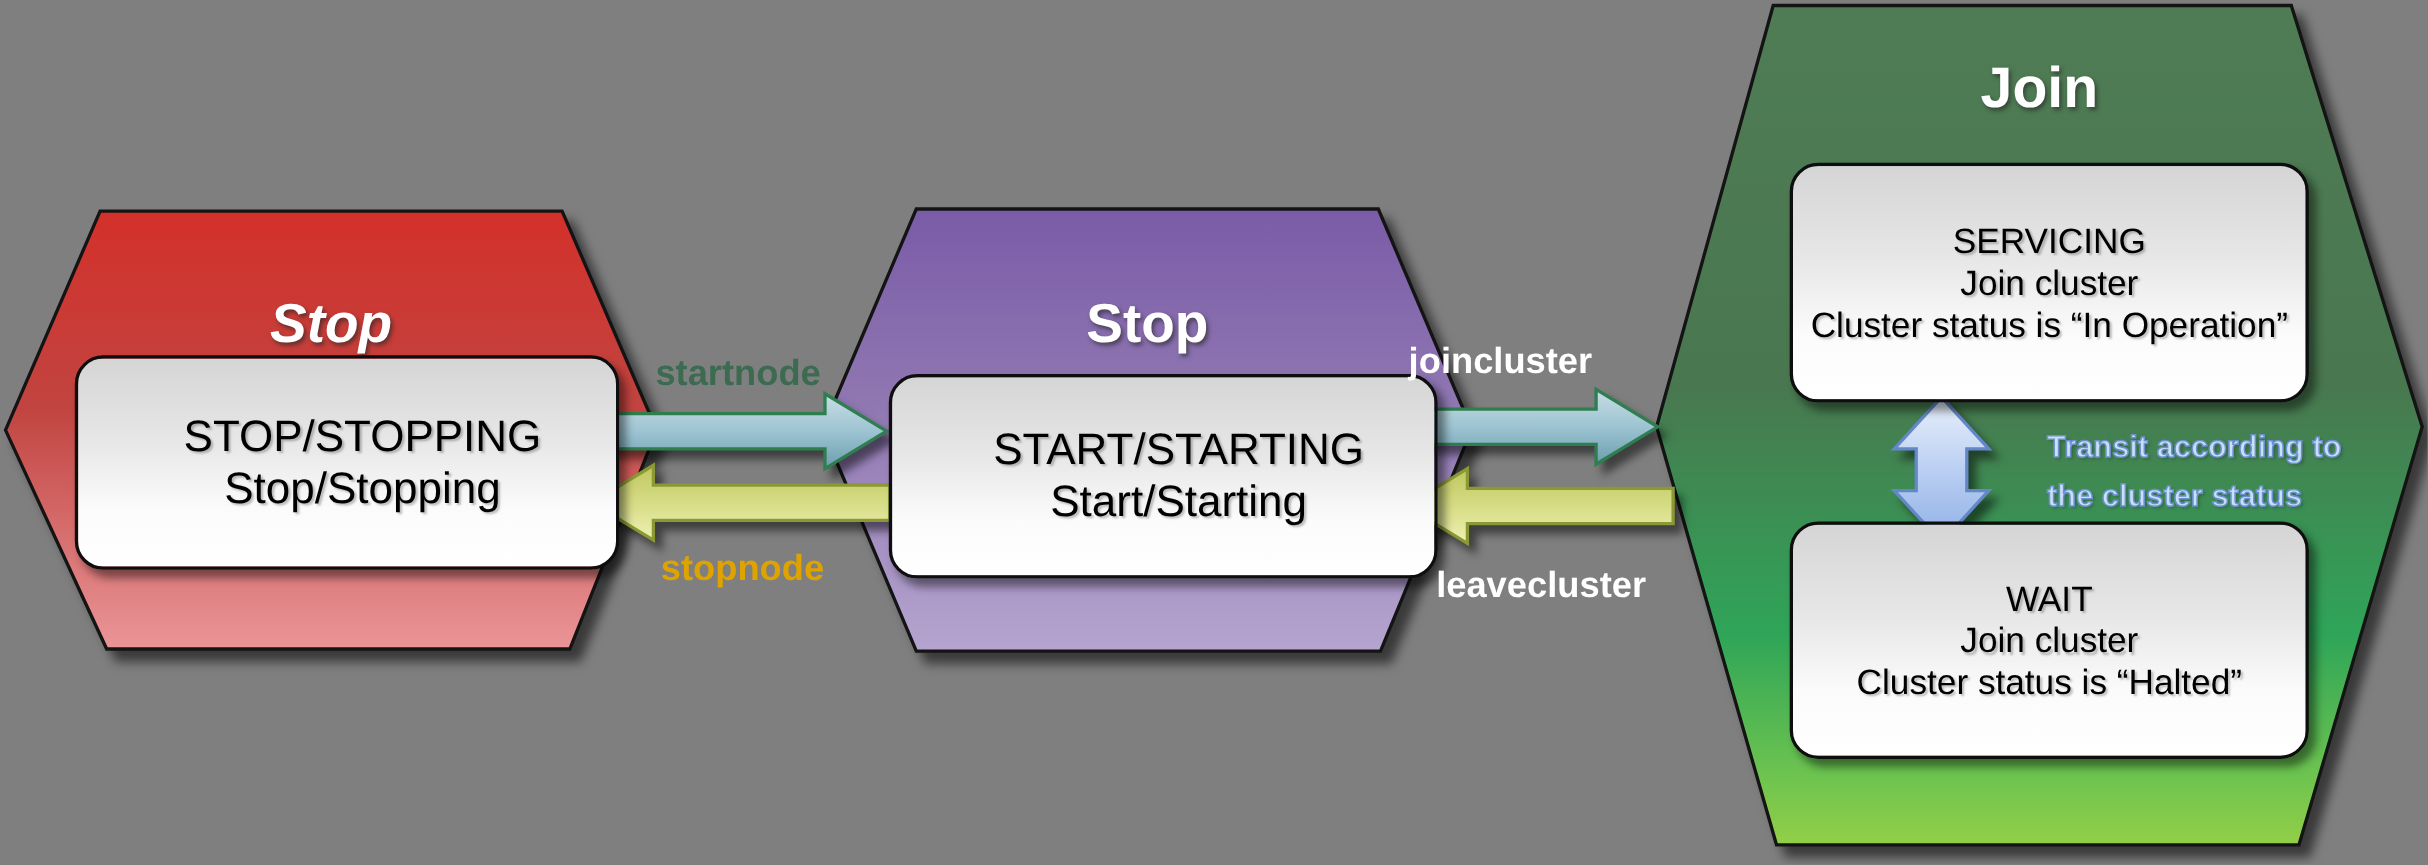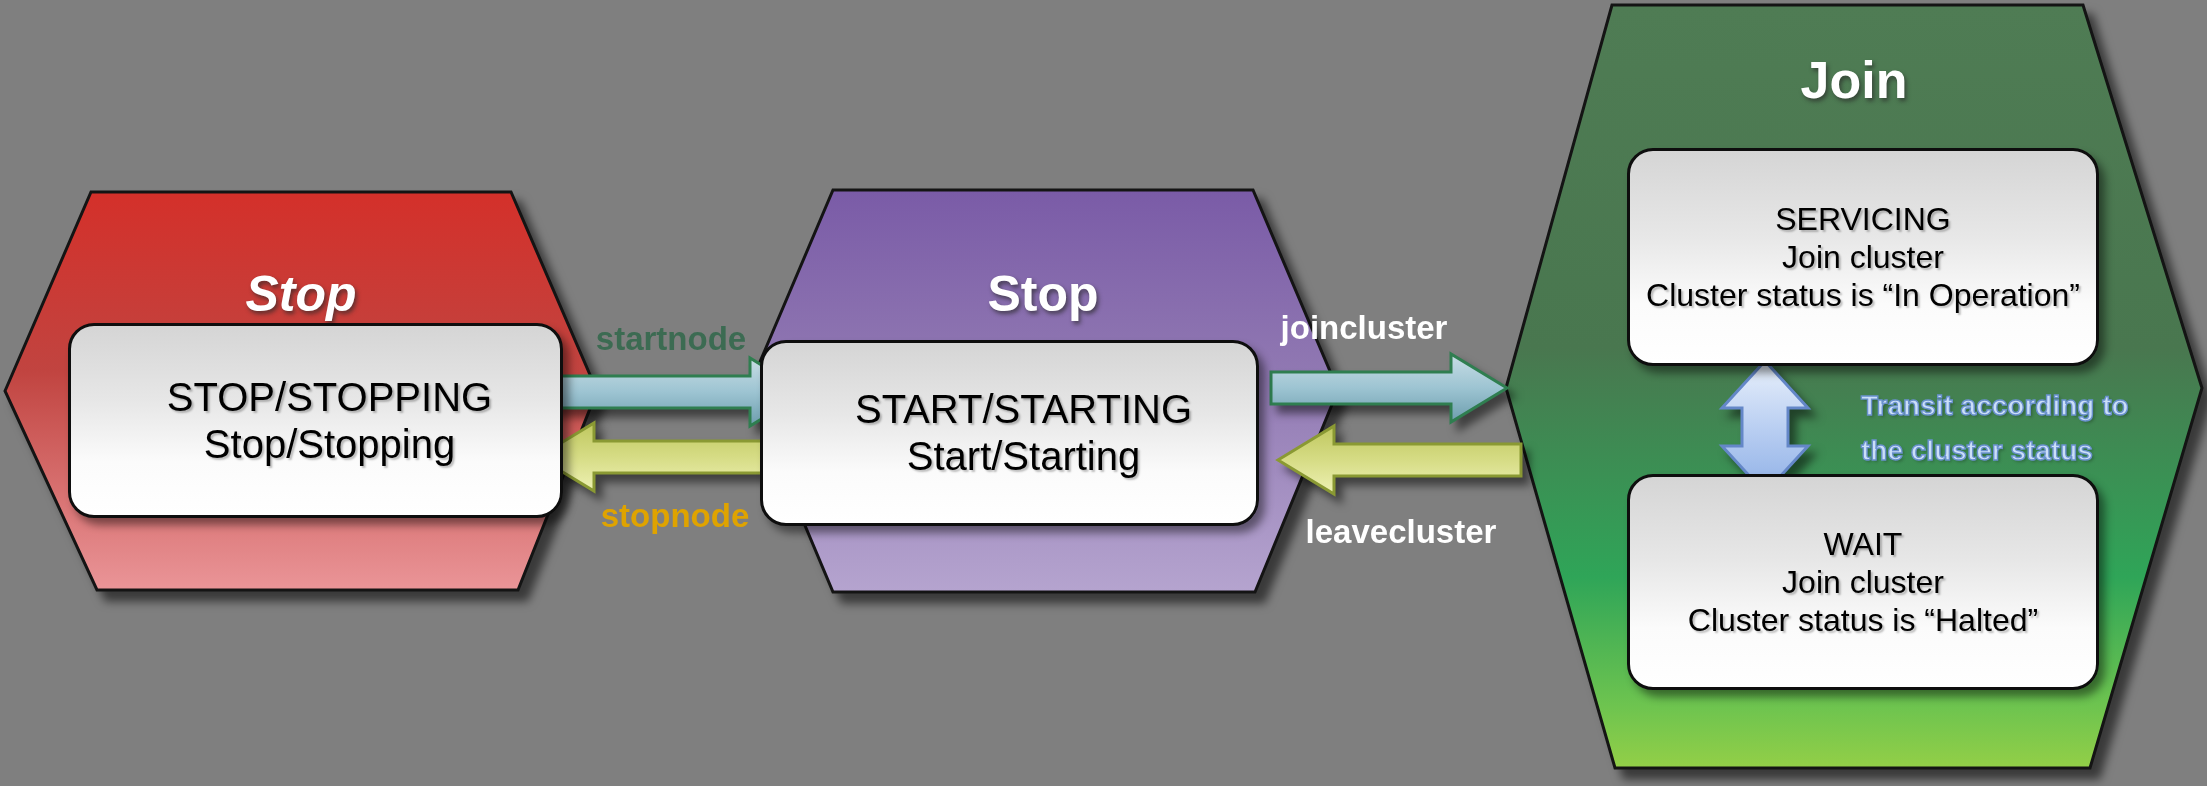--- a/index.html
+++ b/index.html
@@ -80,21 +80,21 @@
 
   <div class="hex-title title-sm" style="left:5px;top:251px;width:592px;font-style:italic;">Stop</div>
   <div class="hex-title title-sm" style="left:748px;top:251px;width:590px;">Stop</div>
   <div class="hex-title title-lg" style="left:1506px;top:36px;width:696px;">Join</div>
 
   <div class="state-box box-sm" style="left:68px;top:323px;width:461px;height:189px;">
     <div>STOP/STOPPING</div>
     <div>Stop/Stopping</div>
   </div>
 
-  <div class="state-box box-sm" style="left:760px;top:340px;width:465px;height:180px;">
+  <div class="state-box box-sm" style="left:808px;top:340px;width:465px;height:180px;">
     <div>START/STARTING</div>
     <div>Start/Starting</div>
   </div>
 
   <div class="state-box box-lg" style="left:1627px;top:148px;width:466px;height:212px;">
     <div>SERVICING</div>
     <div>Join cluster</div>
     <div>Cluster status is “In Operation”</div>
   </div>
 

